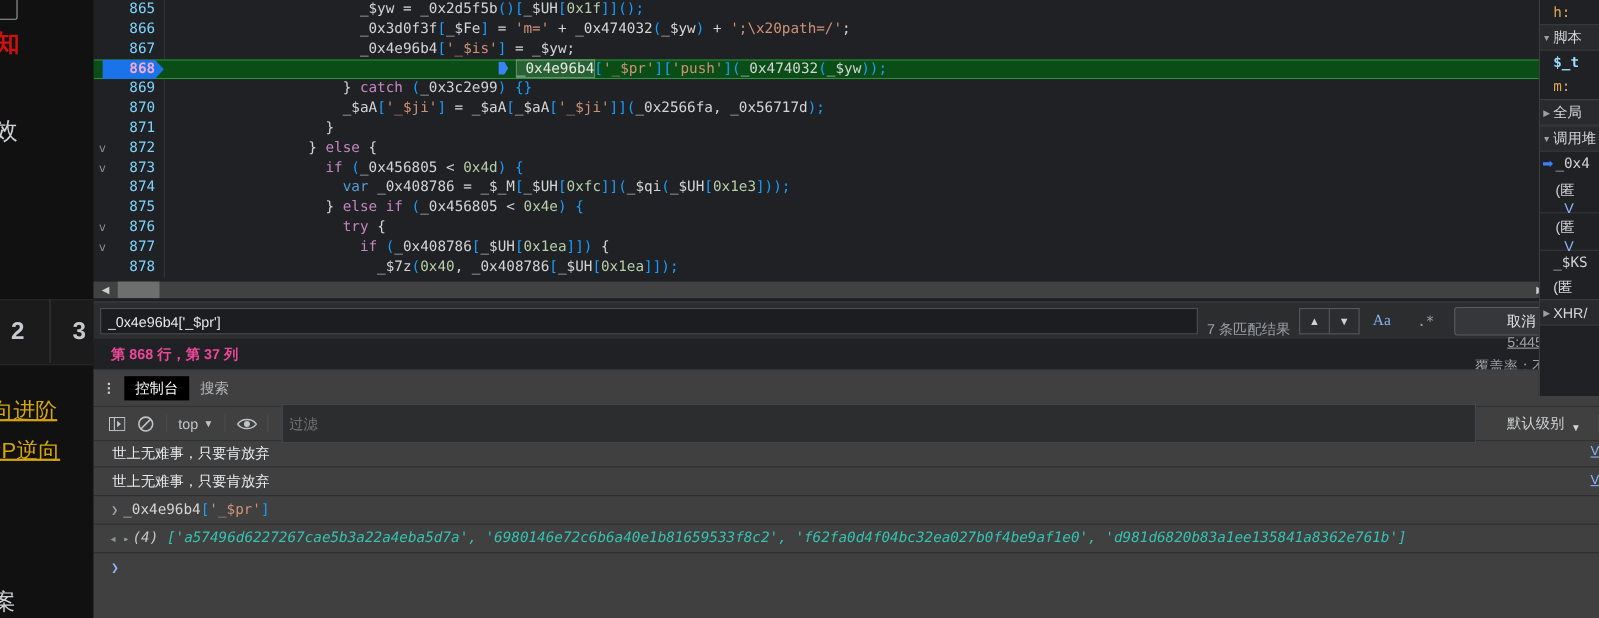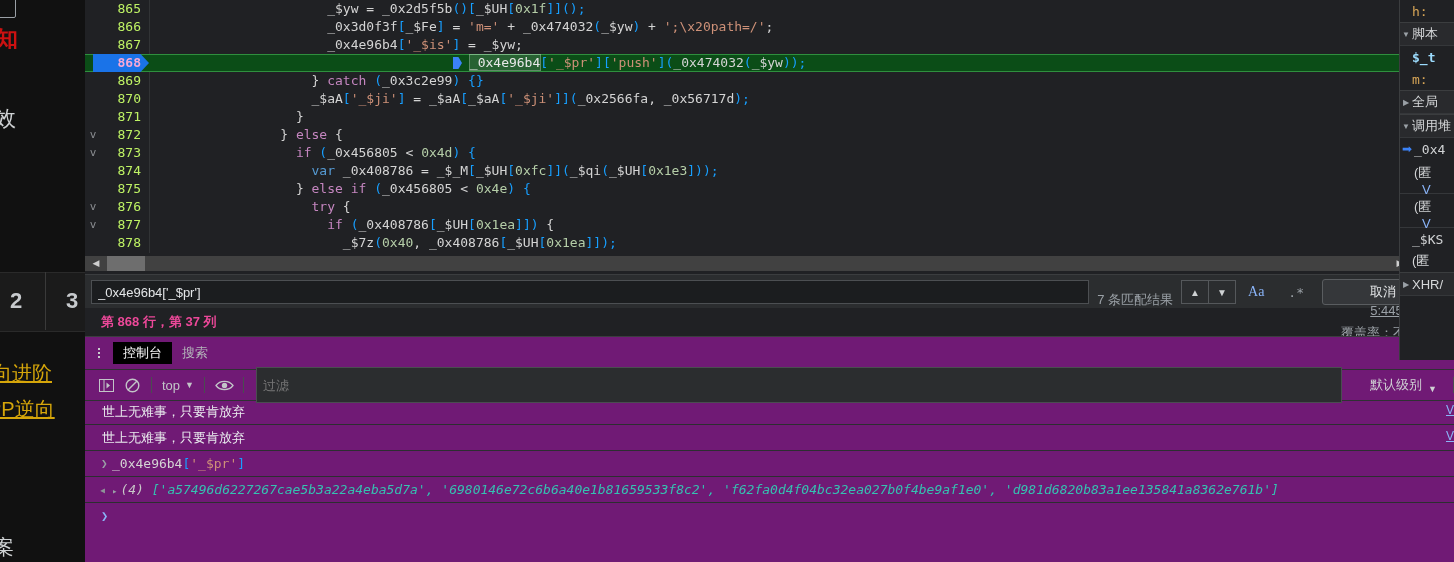--- a/index.html
+++ b/index.html
@@ -28,21 +28,21 @@
   .devtools{position:absolute;left:85px;top:0;width:1369px;height:562px;background:#202124;}
 
   
   .srcwrap{position:absolute;left:0;top:0;width:1369px;height:253px;background:#202124;overflow:hidden;}
   .code{position:absolute;left:0;top:0;right:0;bottom:0;
         font-family:"DejaVu Sans Mono","Liberation Mono",monospace;
         font-size:13px;line-height:18px;}
   .crow{position:relative;height:18px;white-space:pre;}
   .crow.hl{background:#0b4d17;box-shadow:inset 0 1px 0 #2f8f3e, inset 0 -1px 0 #2f8f3e;}
   .fold{position:absolute;left:2px;top:0;width:12px;text-align:center;color:#8a8d91;font-size:11px;line-height:18px;}
-  .lnum{position:absolute;left:14px;top:0;width:42px;text-align:right;color:#bef264;line-height:18px;}
+  .lnum{position:absolute;left:14px;top:0;width:42px;text-align:right;color:#7dd3fc;line-height:18px;}
   .crow.hl .lnum{color:#f9a8d4;font-weight:bold;}
   .lnumbg{position:absolute;left:8px;top:0;width:56px;height:18px;background:#1a73e8;
           -webkit-clip-path:polygon(0 0,85% 0,100% 50%,85% 100%,0 100%);clip-path:polygon(0 0,85% 0,100% 50%,85% 100%,0 100%);}
   .gutline{position:absolute;left:64px;top:0;bottom:0;width:1px;background:#313335;}
   .ctext{position:absolute;left:70px;top:0;line-height:18px;color:#d4d4d4;}
   .crow.hl .ctext{color:#e8e8e8;}
   .sel-box{background:rgba(255,255,255,.12);outline:1px solid rgba(255,255,255,.35);}
   .bpmark{display:inline-block;width:9px;height:12px;background:#3b82f6;vertical-align:-2px;
           -webkit-clip-path:polygon(0 0,60% 0,100% 50%,60% 100%,0 100%);clip-path:polygon(0 0,60% 0,100% 50%,60% 100%,0 100%);}
   .kw{color:#c586c0;}      
@@ -82,21 +82,21 @@
   .cancelbtn{margin:0 10px 0 6px;height:24px;min-width:120px;background:#35373a;border:1px solid #5a5d60;border-radius:3px;
              color:#e6e8ea;font-size:13px;display:flex;align-items:center;justify-content:center;}
 
   
   .statusbar{position:absolute;left:0;top:308px;width:1369px;height:28px;background:#202124;display:flex;align-items:center;border-bottom:1px solid #2f3133;}
   .status-left{color:#ec4899;font-size:13px;padding-left:16px;font-weight:bold;}
   .status-right{margin-left:auto;color:#9aa0a6;font-size:13px;padding-right:22px;display:flex;gap:6px;align-items:center;flex-direction:column;}
   .status-right .lnk{text-decoration:underline;}
 
   
-  .drawer{position:absolute;left:0;top:336px;width:1369px;height:226px;background:#701a75;border-top:1px solid #3b3d3f;}
+  .drawer{position:absolute;left:0;top:336px;width:1369px;height:226px;background:#404040;border-top:1px solid #3b3d3f;}
   .drawer-tabs{height:32px;display:flex;align-items:center;border-bottom:1px solid #2f3133;}
   .kebab{width:28px;height:32px;display:flex;flex-direction:column;align-items:center;justify-content:center;gap:2px;}
   .kebab i{width:2px;height:2px;background:#c9ccce;display:block;}
   .dtab{height:22px;padding:0 10px;display:flex;align-items:center;font-size:13px;color:#b5b8bb;}
   .dtab.active{background:#000;color:#fff;}
 
   .console-toolbar{height:30px;display:flex;align-items:center;border-bottom:1px solid #2f3133;padding-left:8px;}
   .ctbtn{width:26px;height:22px;display:flex;align-items:center;justify-content:center;color:#c2c5c8;}
   .sep{width:1px;height:16px;background:#4a4d50;margin:0 6px;}
   .ctxsel{display:flex;align-items:center;gap:5px;color:#c2c5c8;font-size:13px;padding:0 4px;}

